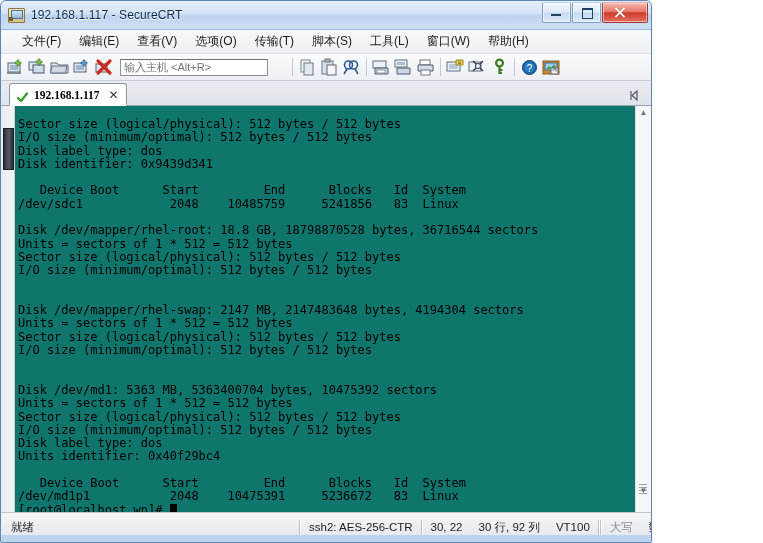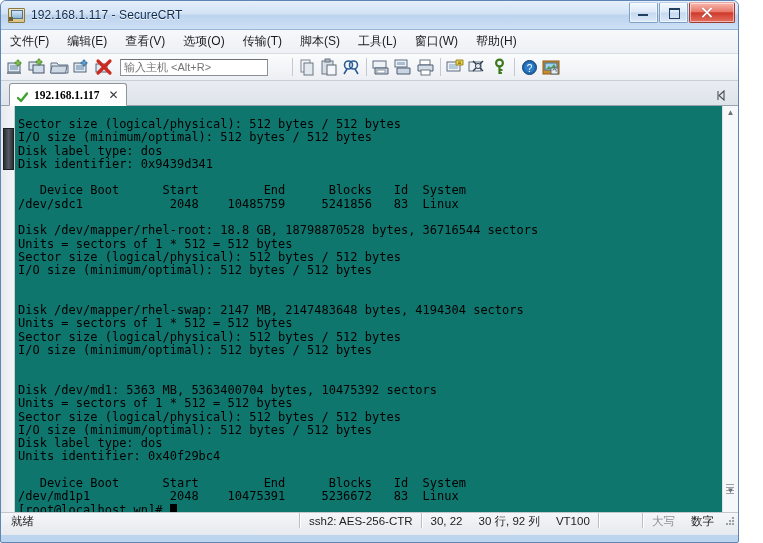--- a/index.html
+++ b/index.html
@@ -10,21 +10,21 @@
   body {
     width: 763px;
     height: 543px;
     overflow: hidden;
     font-family: "Liberation Sans", sans-serif;
     -webkit-font-smoothing: none;
   }
 
   #app {
     position: relative;
-    width: 739px;
+    width: 652px;
     height: 543px;
     box-sizing: border-box;
     background: linear-gradient(180deg, #d9e7f7 0%, #cfe0f4 40%, #bcd4ee 100%);
     border: 1px solid #5d85b5;
     border-radius: 6px 6px 2px 2px;
     overflow: hidden;
   }
 
   
   .titlebar {
@@ -107,20 +107,21 @@
   .win-btn .glyph-x1 { transform: rotate(45deg); }
   .win-btn .glyph-x2 { transform: rotate(-45deg); }
 
   
   .menubar {
     height: 23px;
     background: linear-gradient(180deg,#f6f8fa,#eef1f5);
     border-bottom: 1px solid #d8dde3;
     display: flex;
     align-items: center;
+    padding-left: 12px;
     gap: 0px;
   }
   .menu-item {
     font-size: 12px;
     color: #1b1b1b;
     padding: 2px 9px;
     white-space: nowrap;
     cursor: default;
   }
 
@@ -286,21 +287,21 @@
   .trs-grip i {
     display:block; height:1px; background:#9aa0a8; margin-bottom:2px;
   }
 
   
   .statusbar {
     height: 22px;
     background: linear-gradient(180deg,#f4f6f8,#e6e9ed);
     border-top: 1px solid #c3c8ce;
     display: flex;
-    align-items: flex-start;
+    align-items: flex-end;
     font-size: 11.5px;
     color: #1c1c1c;
   }
   .sb-cell {
     height: 16px;
     line-height: 16px;
     padding: 0 8px;
     display: flex;
     align-items: center;
     white-space: nowrap;

